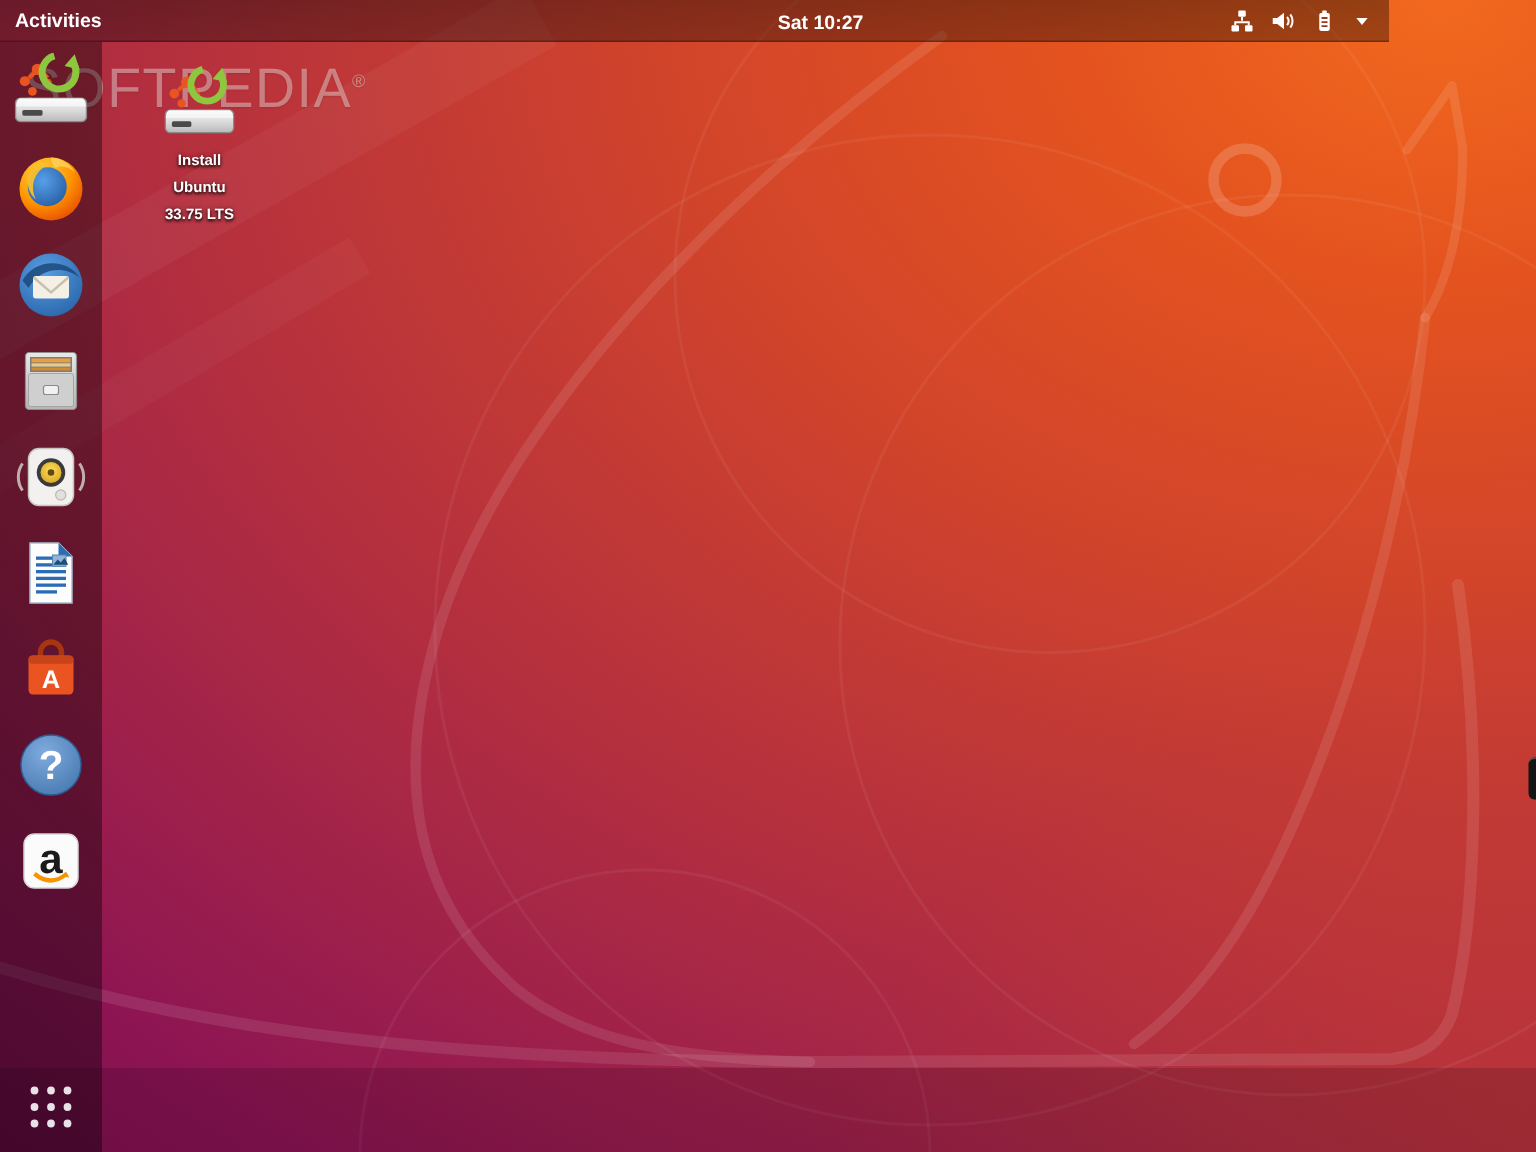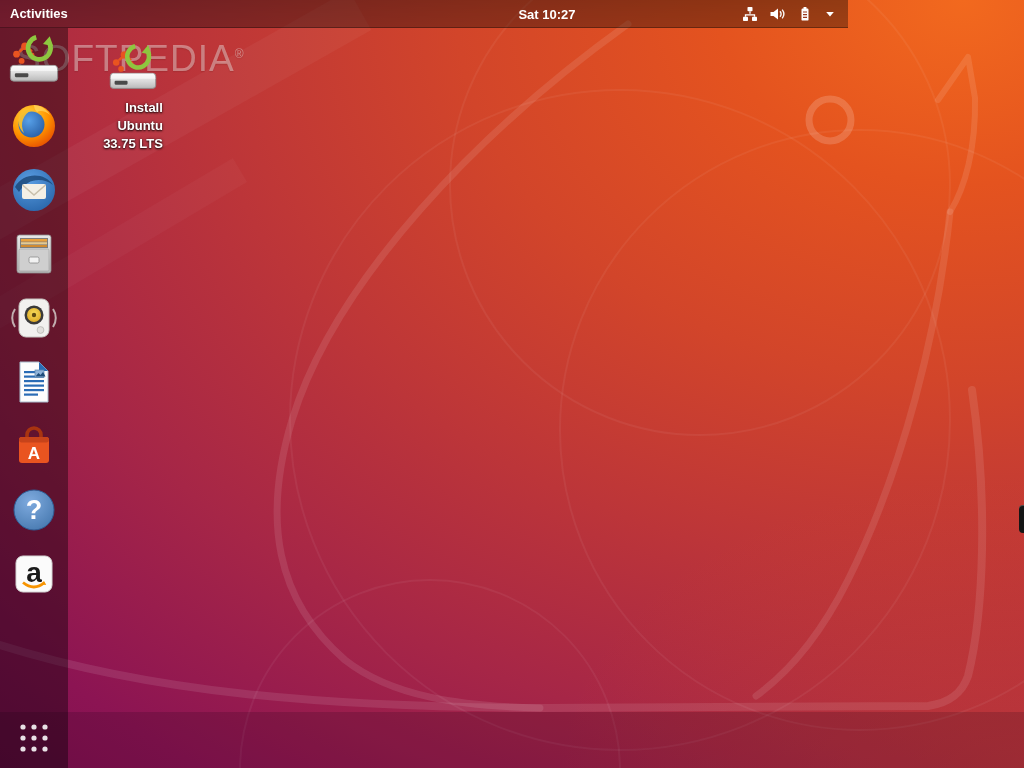--- a/index.html
+++ b/index.html
@@ -24,28 +24,28 @@
     user-select:none;
   }
   .watermark sup { font-size:12px; vertical-align:super; }
 
   
   .desktop-shortcut {
     position:absolute; left:99px; top:44px; width:68px; z-index:3;
     display:flex; flex-direction:column; align-items:center; cursor:pointer;
   }
   .desktop-shortcut .label {
-    margin-top:3px; text-align:right; color:#fff;
-    font-size:13px; font-weight:700; line-height:18px;
+    margin-top:3px; text-align:center; color:#fff;
+    font-size:10px; font-weight:700; line-height:18px;
     text-shadow:0 1px 2px rgba(0,0,0,0.85), 0 0 3px rgba(0,0,0,0.5);
   }
 
   
   .topbar {
-    position:absolute; left:0; top:0; width:848px; height:28px; z-index:20;
+    position:absolute; left:0; top:0; width:926px; height:28px; z-index:20;
     background:linear-gradient(rgba(0,0,0,0.38), rgba(0,0,0,0.33));
     border-bottom:1px solid rgba(0,0,0,0.25);
     color:#fff; display:flex; align-items:center;
   }
   .activities {
     height:100%; display:flex; align-items:center; padding:0 10px;
     font-size:13px; font-weight:700; cursor:pointer;
   }
   .clock {
     position:absolute; left:547px; top:0; height:28px; transform:translateX(-50%);

